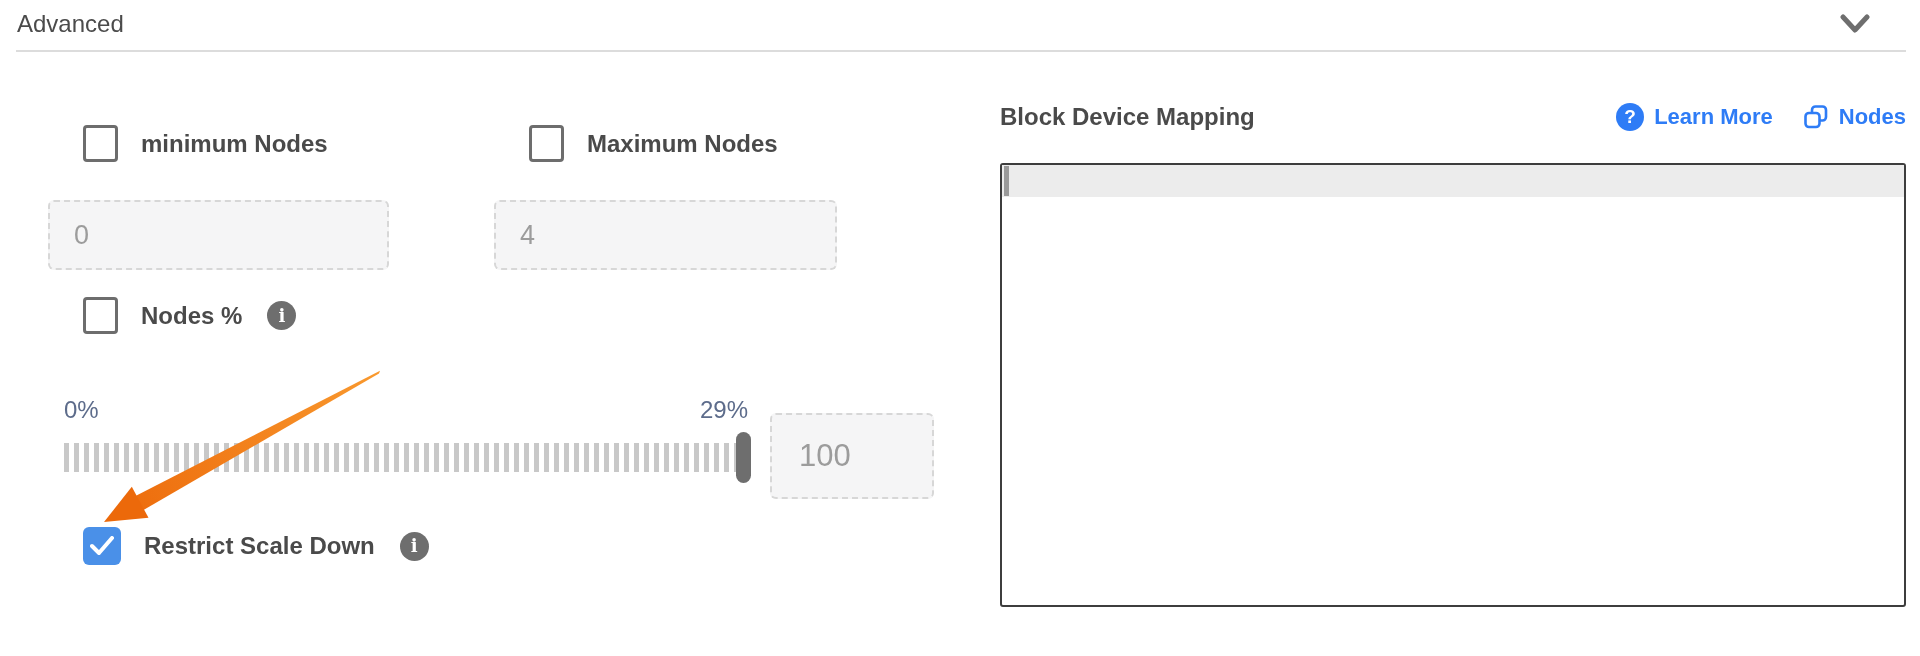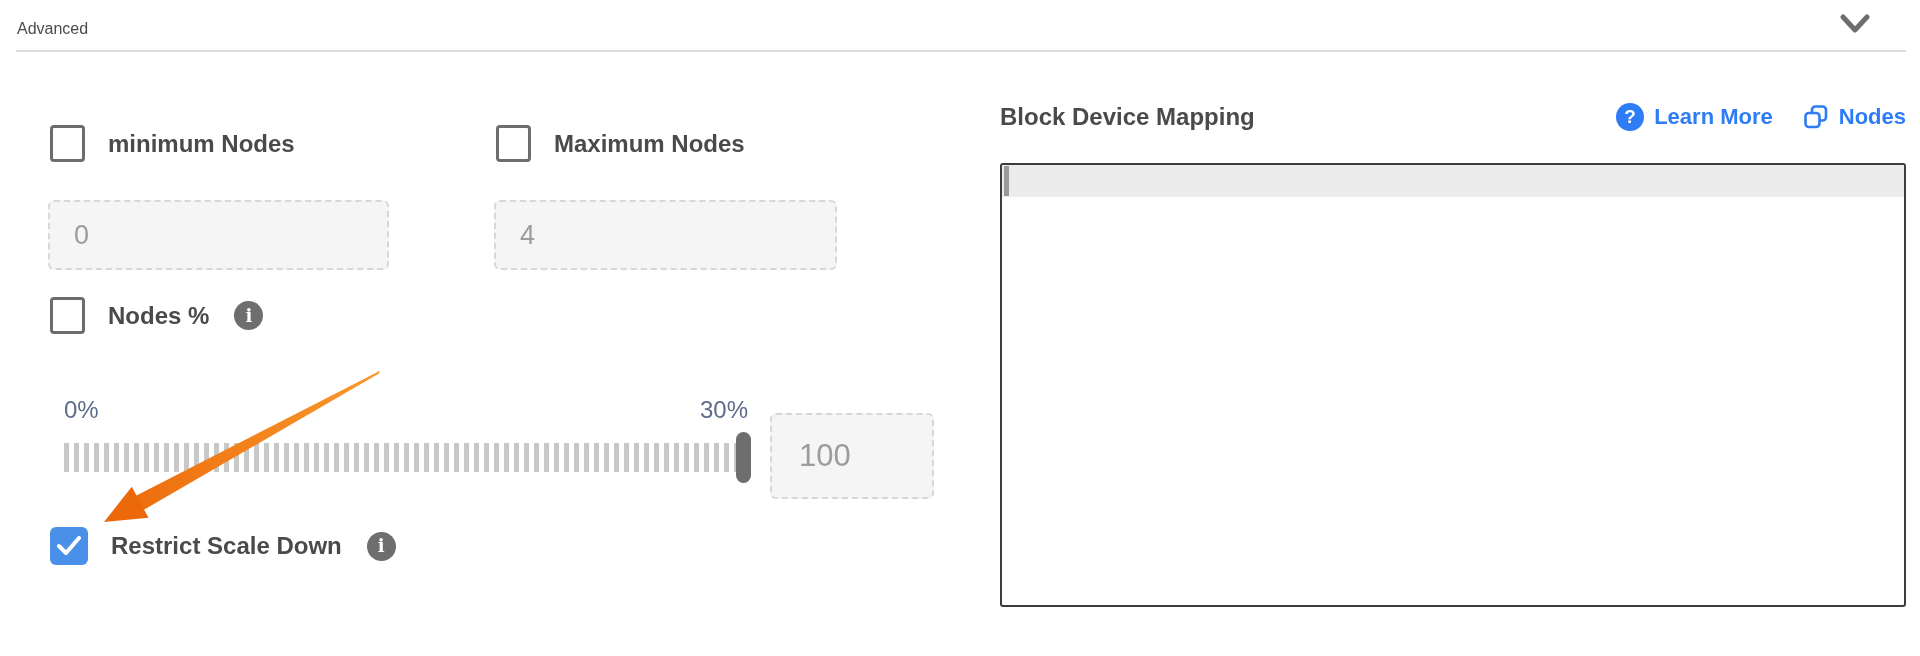--- a/index.html
+++ b/index.html
@@ -1,26 +1,26 @@
 <!DOCTYPE html>
 <html><head>
 <meta charset="utf-8">
 <style>
   * { margin: 0; padding: 0; box-sizing: border-box; }
   html, body { width: 1920px; height: 656px; background: #ffffff; overflow: hidden;
     font-family: "Liberation Sans", sans-serif; }
   .page { position: relative; width: 1920px; height: 656px; background: #fff; }
 
   
-  .panel-title { position: absolute; left: 17px; top: 20px; font-size: 16px; font-weight: 500; color: #4b4b4b; }
+  .panel-title { position: absolute; left: 17px; top: 10px; font-size: 24px; font-weight: 500; color: #4b4b4b; }
   .header-chevron { position: absolute; left: 1840px; top: 12px; width: 30px; height: 24px; cursor: pointer; }
   .divider { position: absolute; left: 16px; top: 50px; width: 1890px; height: 2px; background: #dcdcdc; }
 
   
-  .cb-row { position: absolute; display: flex; align-items: center; }
+  .cb-row { position: absolute; display: flex; align-items: center; margin-left: 33px; }
   .cb { width: 35px; height: 37px; border: 3px solid #6d6d6d; border-radius: 4px; background: #fff; flex: 0 0 auto; }
   .cb.checked { width: 38px; height: 38px; border: none; border-radius: 6px; background: #4a90e8;
     display: flex; align-items: center; justify-content: center; }
   .cb-label { margin-left: 23px; font-size: 24px; font-weight: 600; color: #4a4a4a; white-space: nowrap; }
   .info-icon { margin-left: 25px; width: 29px; height: 29px; border-radius: 50%; background: #6e6e6e;
     color: #fff; display: flex; align-items: center; justify-content: center;
     font-family: "DejaVu Serif", serif; font-weight: 700; font-size: 18px; line-height: 1; }
 
   
   .dashed-input { position: absolute; border: 2px dashed #d7d7d7; border-radius: 6px; background: #f5f5f6;
@@ -78,21 +78,21 @@
   <input class="dashed-input" style="left: 494px; top: 200px; width: 343px; height: 70px;" readonly="" value="4">
 
   <div class="cb-row" style="left:50px; top:297px;">
     <span class="cb"></span>
     <span class="cb-label">Nodes %</span>
     <span class="info-icon">i</span>
   </div>
 
   <div class="slider-labels">
     <span>0%</span>
-    <span>30%</span>
+    <span>29%</span>
   </div>
   <div class="slider-track"></div>
   <div class="slider-handle"></div>
   <input class="dashed-input" style="left: 770px; top: 413px; width: 164px; height: 86px; font-size: 31px; padding-left: 27px;" readonly="" value="100">
 
   <div class="cb-row" style="left:50px; top:527px;">
     <span class="cb checked">
       <svg width="24" height="20" viewBox="0 0 24 20">
         <polyline points="2,10 9,17 22,2" fill="none" stroke="#ffffff" stroke-width="4" stroke-linecap="round" stroke-linejoin="round"></polyline>
       </svg>

